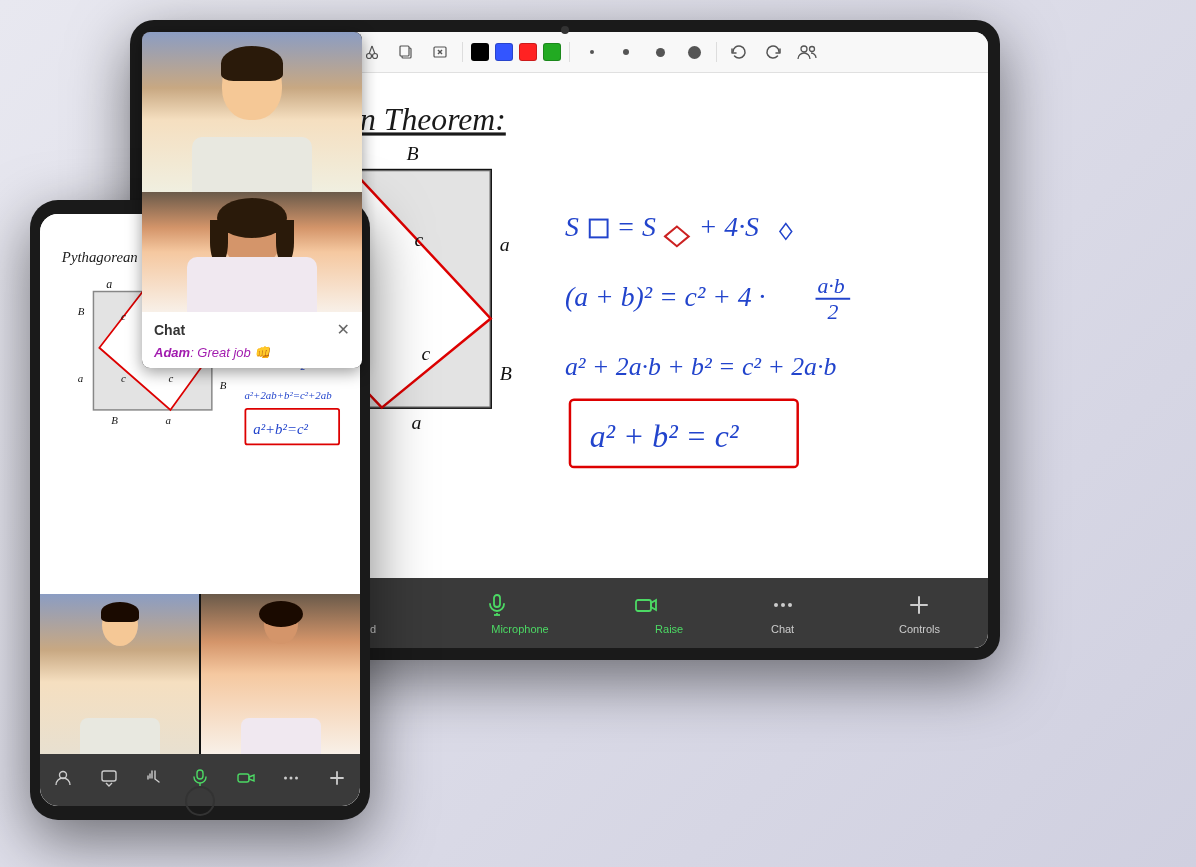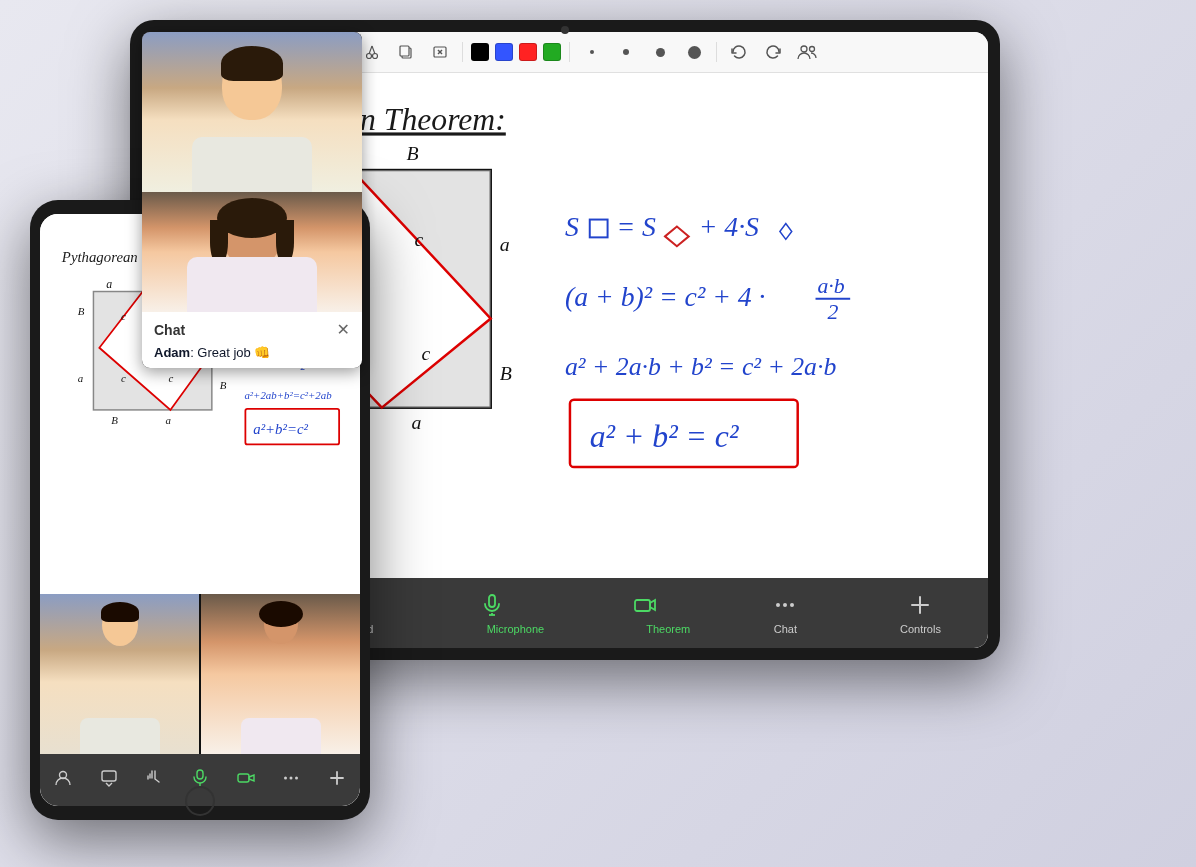--- a/index.html
+++ b/index.html
@@ -165,21 +165,22 @@
       font-weight: 600;
       color: #333;
     }
     .chat-close {
       font-size: 16px;
       color: #666;
       cursor: pointer;
     }
     .chat-message {
       font-size: 13px;
-      color: #0f172a;
+      color: #a21caf;
+      font-style: italic;
     }
     .chat-message strong { font-weight: 700; }
 
     
     .tablet-small {
       position: absolute;
       top: 200px;
       left: 30px;
       width: 340px;
       height: 620px;
@@ -447,21 +448,21 @@
         <span class="item-label">Microphone</span>
       </div>
 
       <div class="bottom-bar-item active">
         <div class="icon-area">
           <svg width="24" height="24" viewBox="0 0 24 24" fill="none">
             <rect x="2" y="7" width="15" height="11" rx="2" stroke="#4cd964" stroke-width="1.8"></rect>
             <path d="M17 10l5-3v10l-5-3z" stroke="#4cd964" stroke-width="1.8" fill="none"></path>
           </svg>
         </div>
-        <span class="item-label">Theorem</span>
+        <span class="item-label">Raise</span>
       </div>
 
       <div class="bottom-bar-item">
         <div class="icon-area">
           <svg width="24" height="24" viewBox="0 0 24 24">
             <circle cx="5" cy="12" r="2" fill="#ccc"></circle>
             <circle cx="12" cy="12" r="2" fill="#ccc"></circle>
             <circle cx="19" cy="12" r="2" fill="#ccc"></circle>
           </svg>
         </div>

